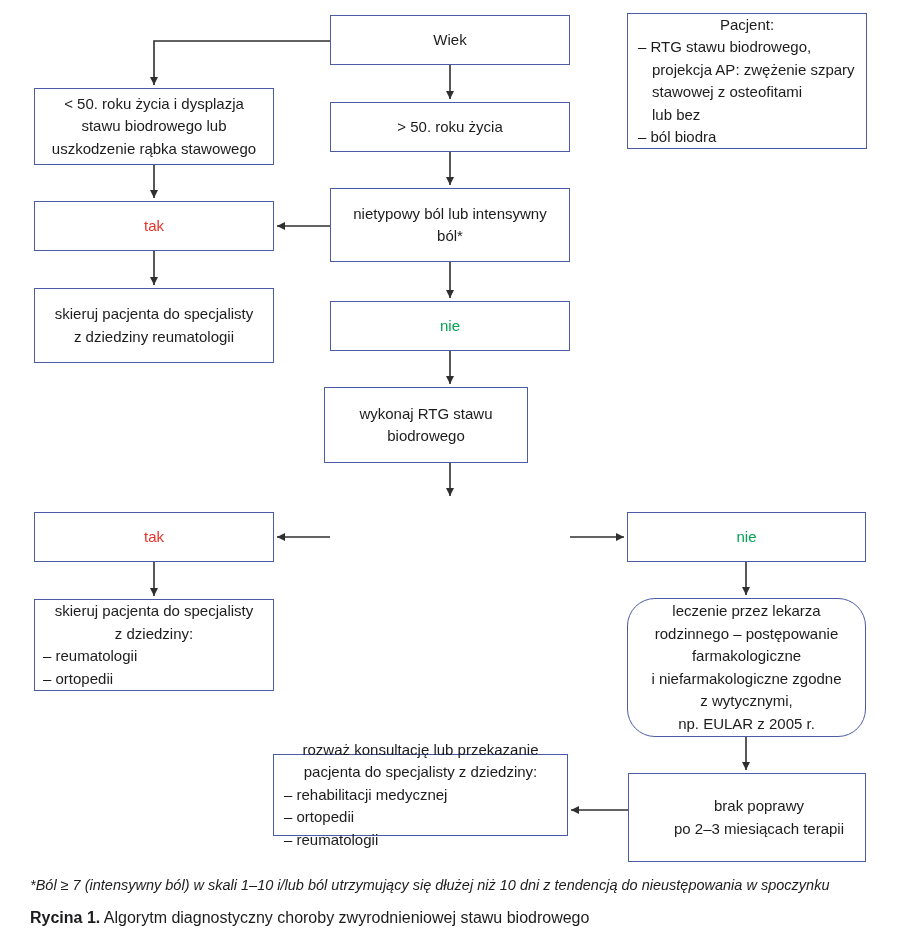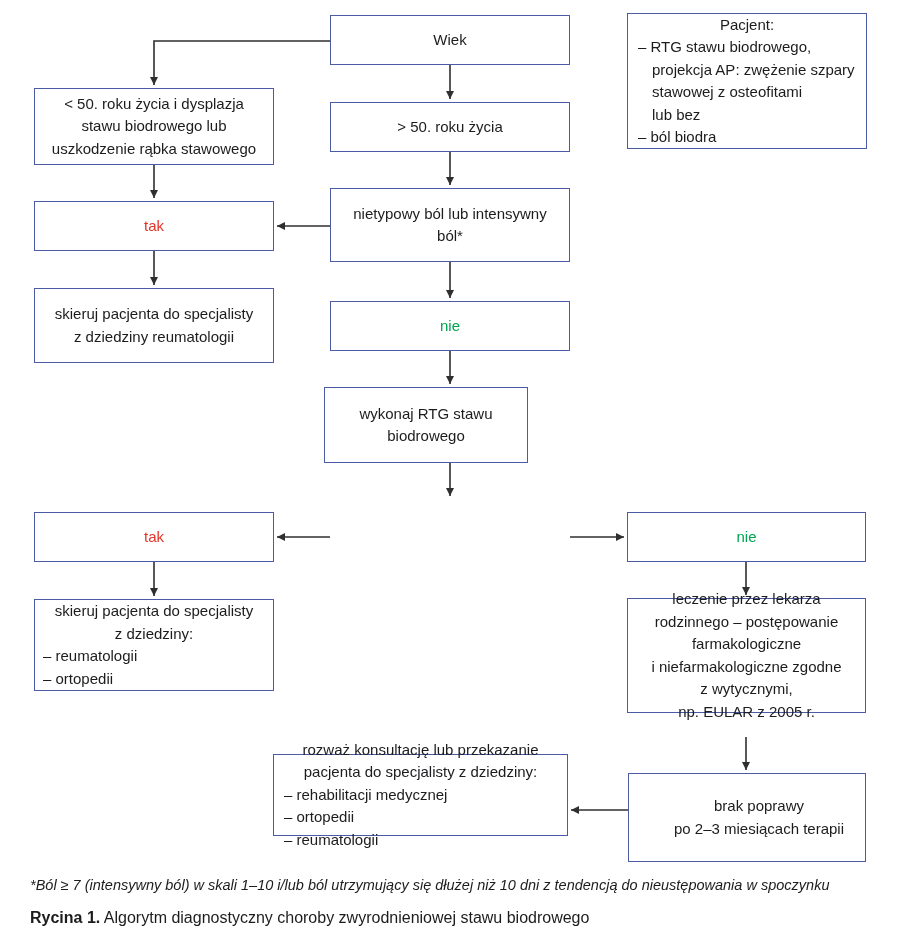--- a/index.html
+++ b/index.html
@@ -124,21 +124,21 @@
 
   <div class="box" style="left:34px;top:599px;width:240px;height:92px;padding:4px 8px;">
     <span class="head">skieruj pacjenta do specjalisty
 z dziedziny:</span>
     <div class="list">
       <div class="li">– reumatologii</div>
       <div class="li">– ortopedii</div>
     </div>
   </div>
 
-  <div class="box" style="left:627px;top:598px;width:239px;height:115px;line-height:1.5;">
+  <div class="box" style="left:627px;top:598px;width:239px;height:139px;line-height:1.5;border-radius:28px;">
     <span class="t">leczenie przez lekarza
 rodzinnego – postępowanie
 farmakologiczne
 i niefarmakologiczne zgodne
 z wytycznymi,
 np. EULAR z 2005 r.</span>
   </div>
 
   <div class="box" style="left:628px;top:773px;width:238px;height:89px;padding-left:24px;">
     <span class="t">brak poprawy

